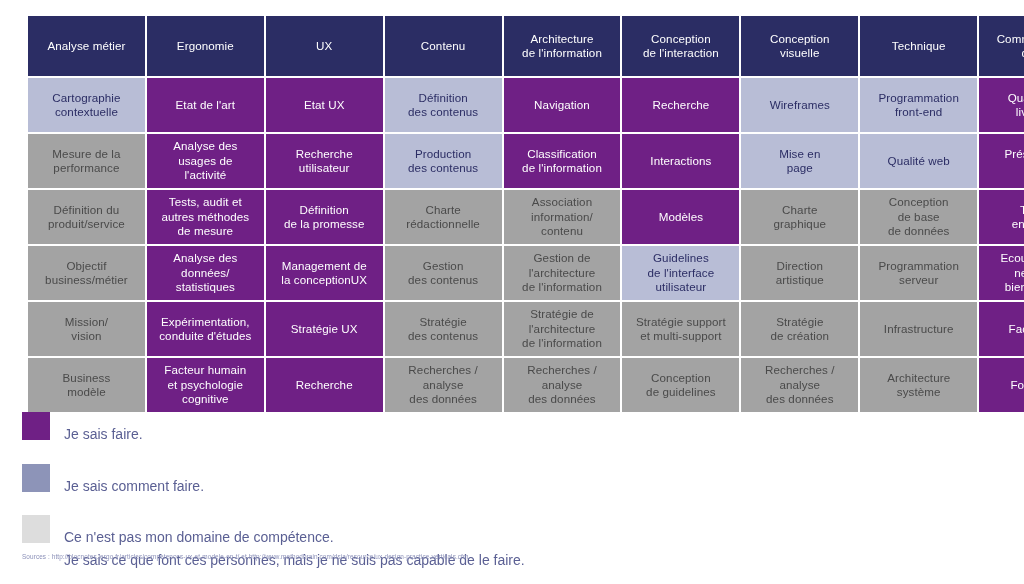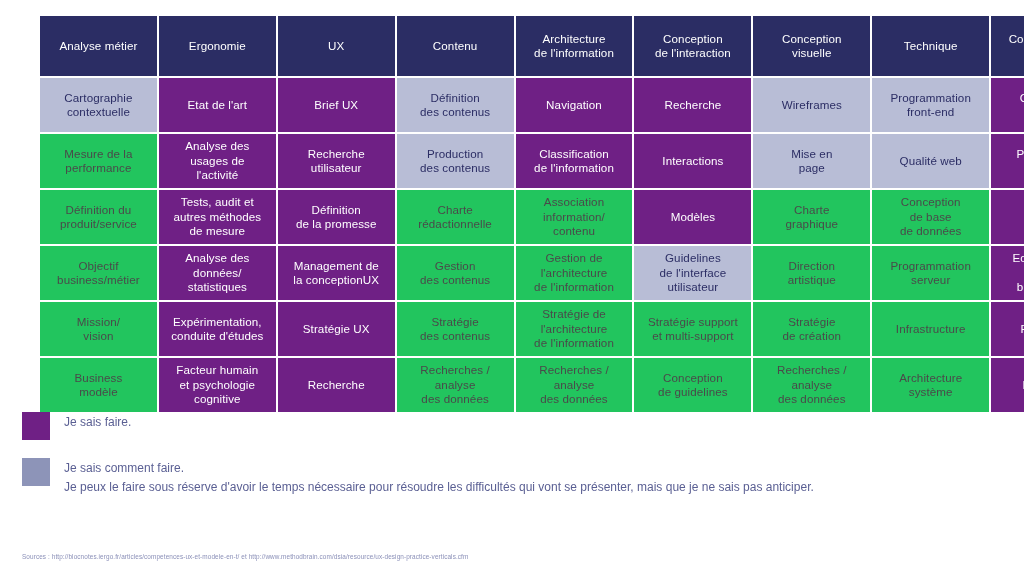--- a/index.html
+++ b/index.html
@@ -10,21 +10,21 @@
   body {
     width: 1024px;
     height: 584px;
     font-family: "Liberation Sans", sans-serif;
     overflow: hidden;
     position: relative;
   }
 
   #matrix-wrap {
     position: absolute;
-    left: 38px;
+    left: 26px;
     top: 14px;
     width: 980px;
   }
 
   table.matrix {
     width: 980px;
     border-collapse: separate;
     border-spacing: 2px;
     table-layout: fixed;
   }
@@ -56,21 +56,21 @@
     background: #6f2085;
     color: #ffffff;
   }
   
   td.lvl-known {
     background: #b8bdd6;
     color: #2b2d64;
   }
   
   td.lvl-none {
-    background: #22c55e;
+    background: #a3a3a3;
     color: #4a4a4a;
   }
 
   
   #legend {
     position: absolute;
     left: 22px;
     top: 412px;
     width: 980px;
   }
@@ -83,24 +83,25 @@
     width: 28px;
     height: 28px;
     flex: 0 0 28px;
     margin-right: 14px;
   }
   .sw-expert { background: #6f2085; }
   .sw-known  { background: #8d94b8; }
   .sw-none   { background: #dddddd; }
 
   .legend-text {
-    font-size: 12px;
+    font-size: 14px;
     color: #5a5f93;
     line-height: 1.62;
     padding-top: 1px;
+    margin-top: 10px;
   }
   .legend-text div { white-space: nowrap; }
 
   #sources {
     position: absolute;
     left: 22px;
     top: 553px;
     font-size: 6.4px;
     color: #8b90b8;
     letter-spacing: 0.1px;
@@ -122,21 +123,21 @@
           <th>Conception<br>de l'interaction</th>
           <th>Conception<br>visuelle</th>
           <th>Technique</th>
           <th>Communication<br>douce</th>
         </tr>
     </thead>
     <tbody id="table-body">
         <tr>
           <td class="lvl-known">Cartographie<br>contextuelle</td>
           <td class="lvl-expert">Etat de l'art</td>
-          <td class="lvl-expert">Brief UX</td>
+          <td class="lvl-expert">Etat UX</td>
           <td class="lvl-known">Définition<br>des contenus</td>
           <td class="lvl-expert">Navigation</td>
           <td class="lvl-expert">Recherche</td>
           <td class="lvl-known">Wireframes</td>
           <td class="lvl-known">Programmation<br>front-end</td>
           <td class="lvl-expert">Qualité des<br>livrables</td>
         </tr>
         <tr>
           <td class="lvl-none">Mesure de la<br>performance</td>
           <td class="lvl-expert">Analyse des<br>usages de<br>l'activité</td>
@@ -200,18 +201,24 @@
     <div class="legend-row">
       <div class="legend-swatch sw-expert"></div>
       <div class="legend-text">
         <div>Je sais faire.</div>
       </div>
     </div>
     <div class="legend-row">
       <div class="legend-swatch sw-known"></div>
       <div class="legend-text">
         <div>Je sais comment faire.</div>
-        <div>Je peux le faire sous réserve d'avoir le temps nécessaire pour résoudre les difficultés qui vont se présenter, mais que je ne sais pas anticiper.</div>
+      </div>
+    </div>
+    <div class="legend-row">
+      <div class="legend-swatch sw-none"></div>
+      <div class="legend-text">
+        <div>Ce n'est pas mon domaine de compétence.</div>
+        <div>Je sais ce que font ces personnes, mais je ne suis pas capable de le faire.</div>
       </div>
     </div>
   </div>
 
 <div id="sources">Sources : http://blocnotes.iergo.fr/articles/competences-ux-et-modele-en-t/ et http://www.methodbrain.com/dsia/resource/ux-design-practice-verticals.cfm</div>
 
 </body></html>

